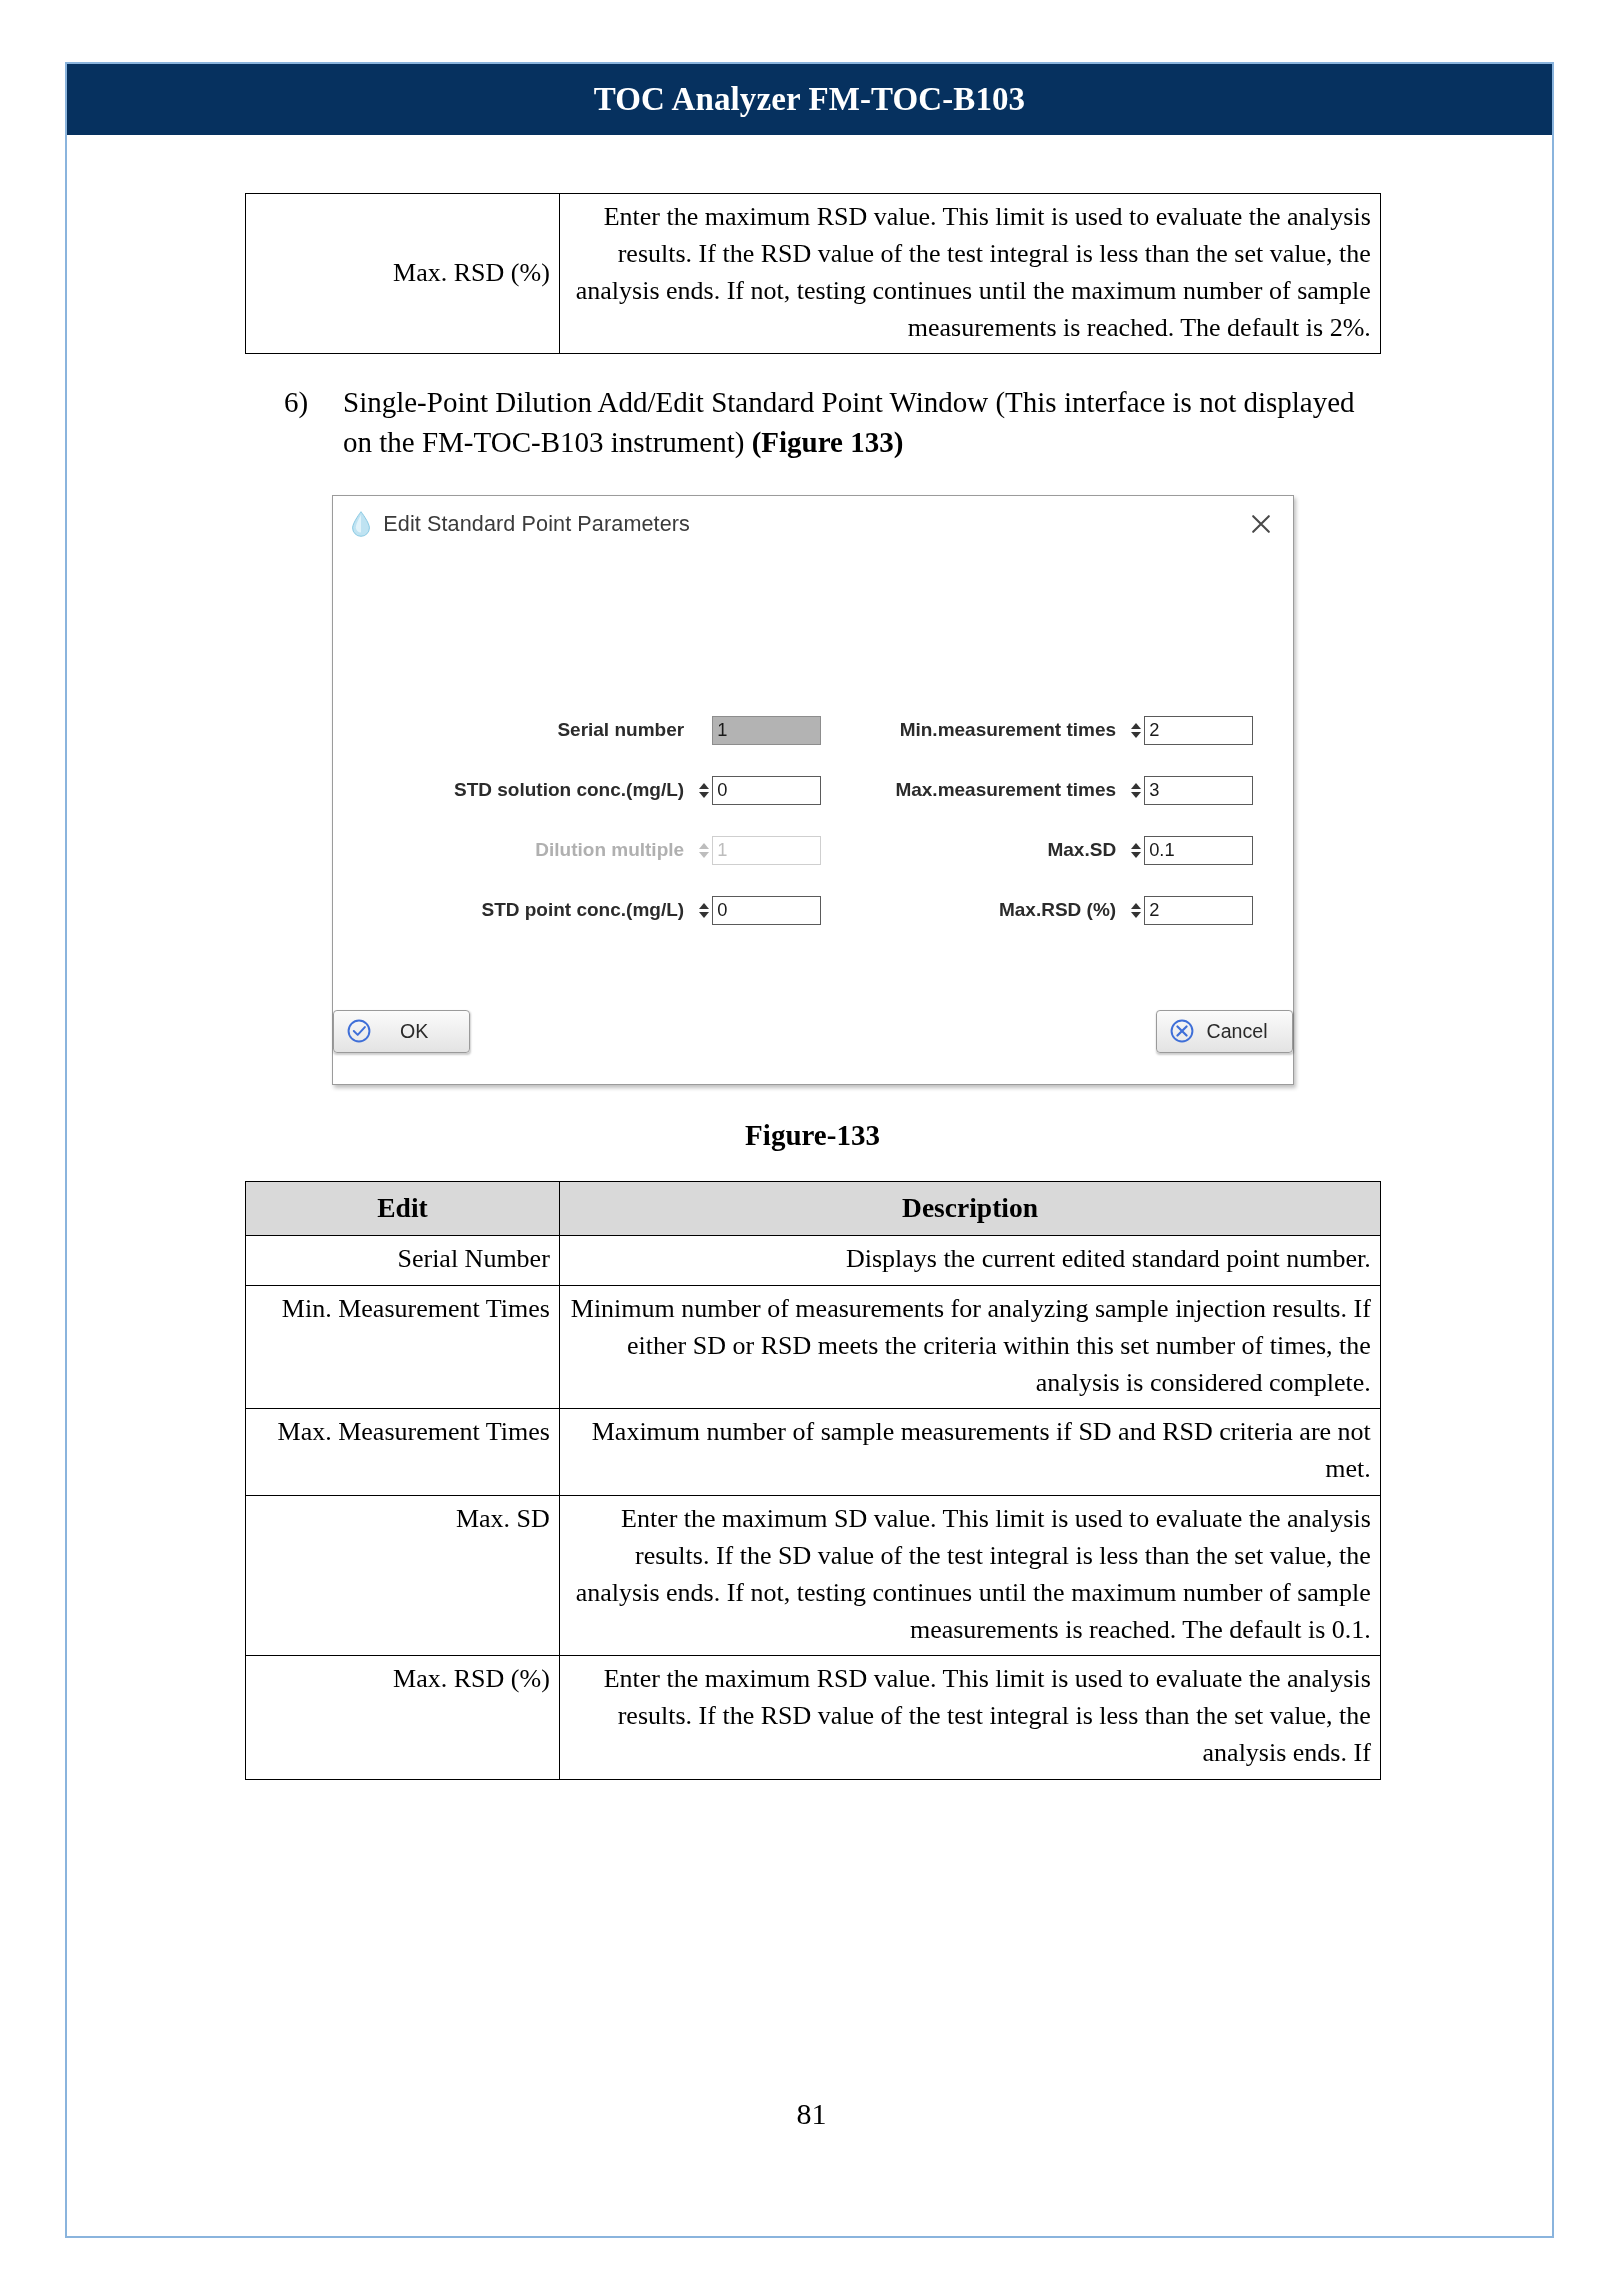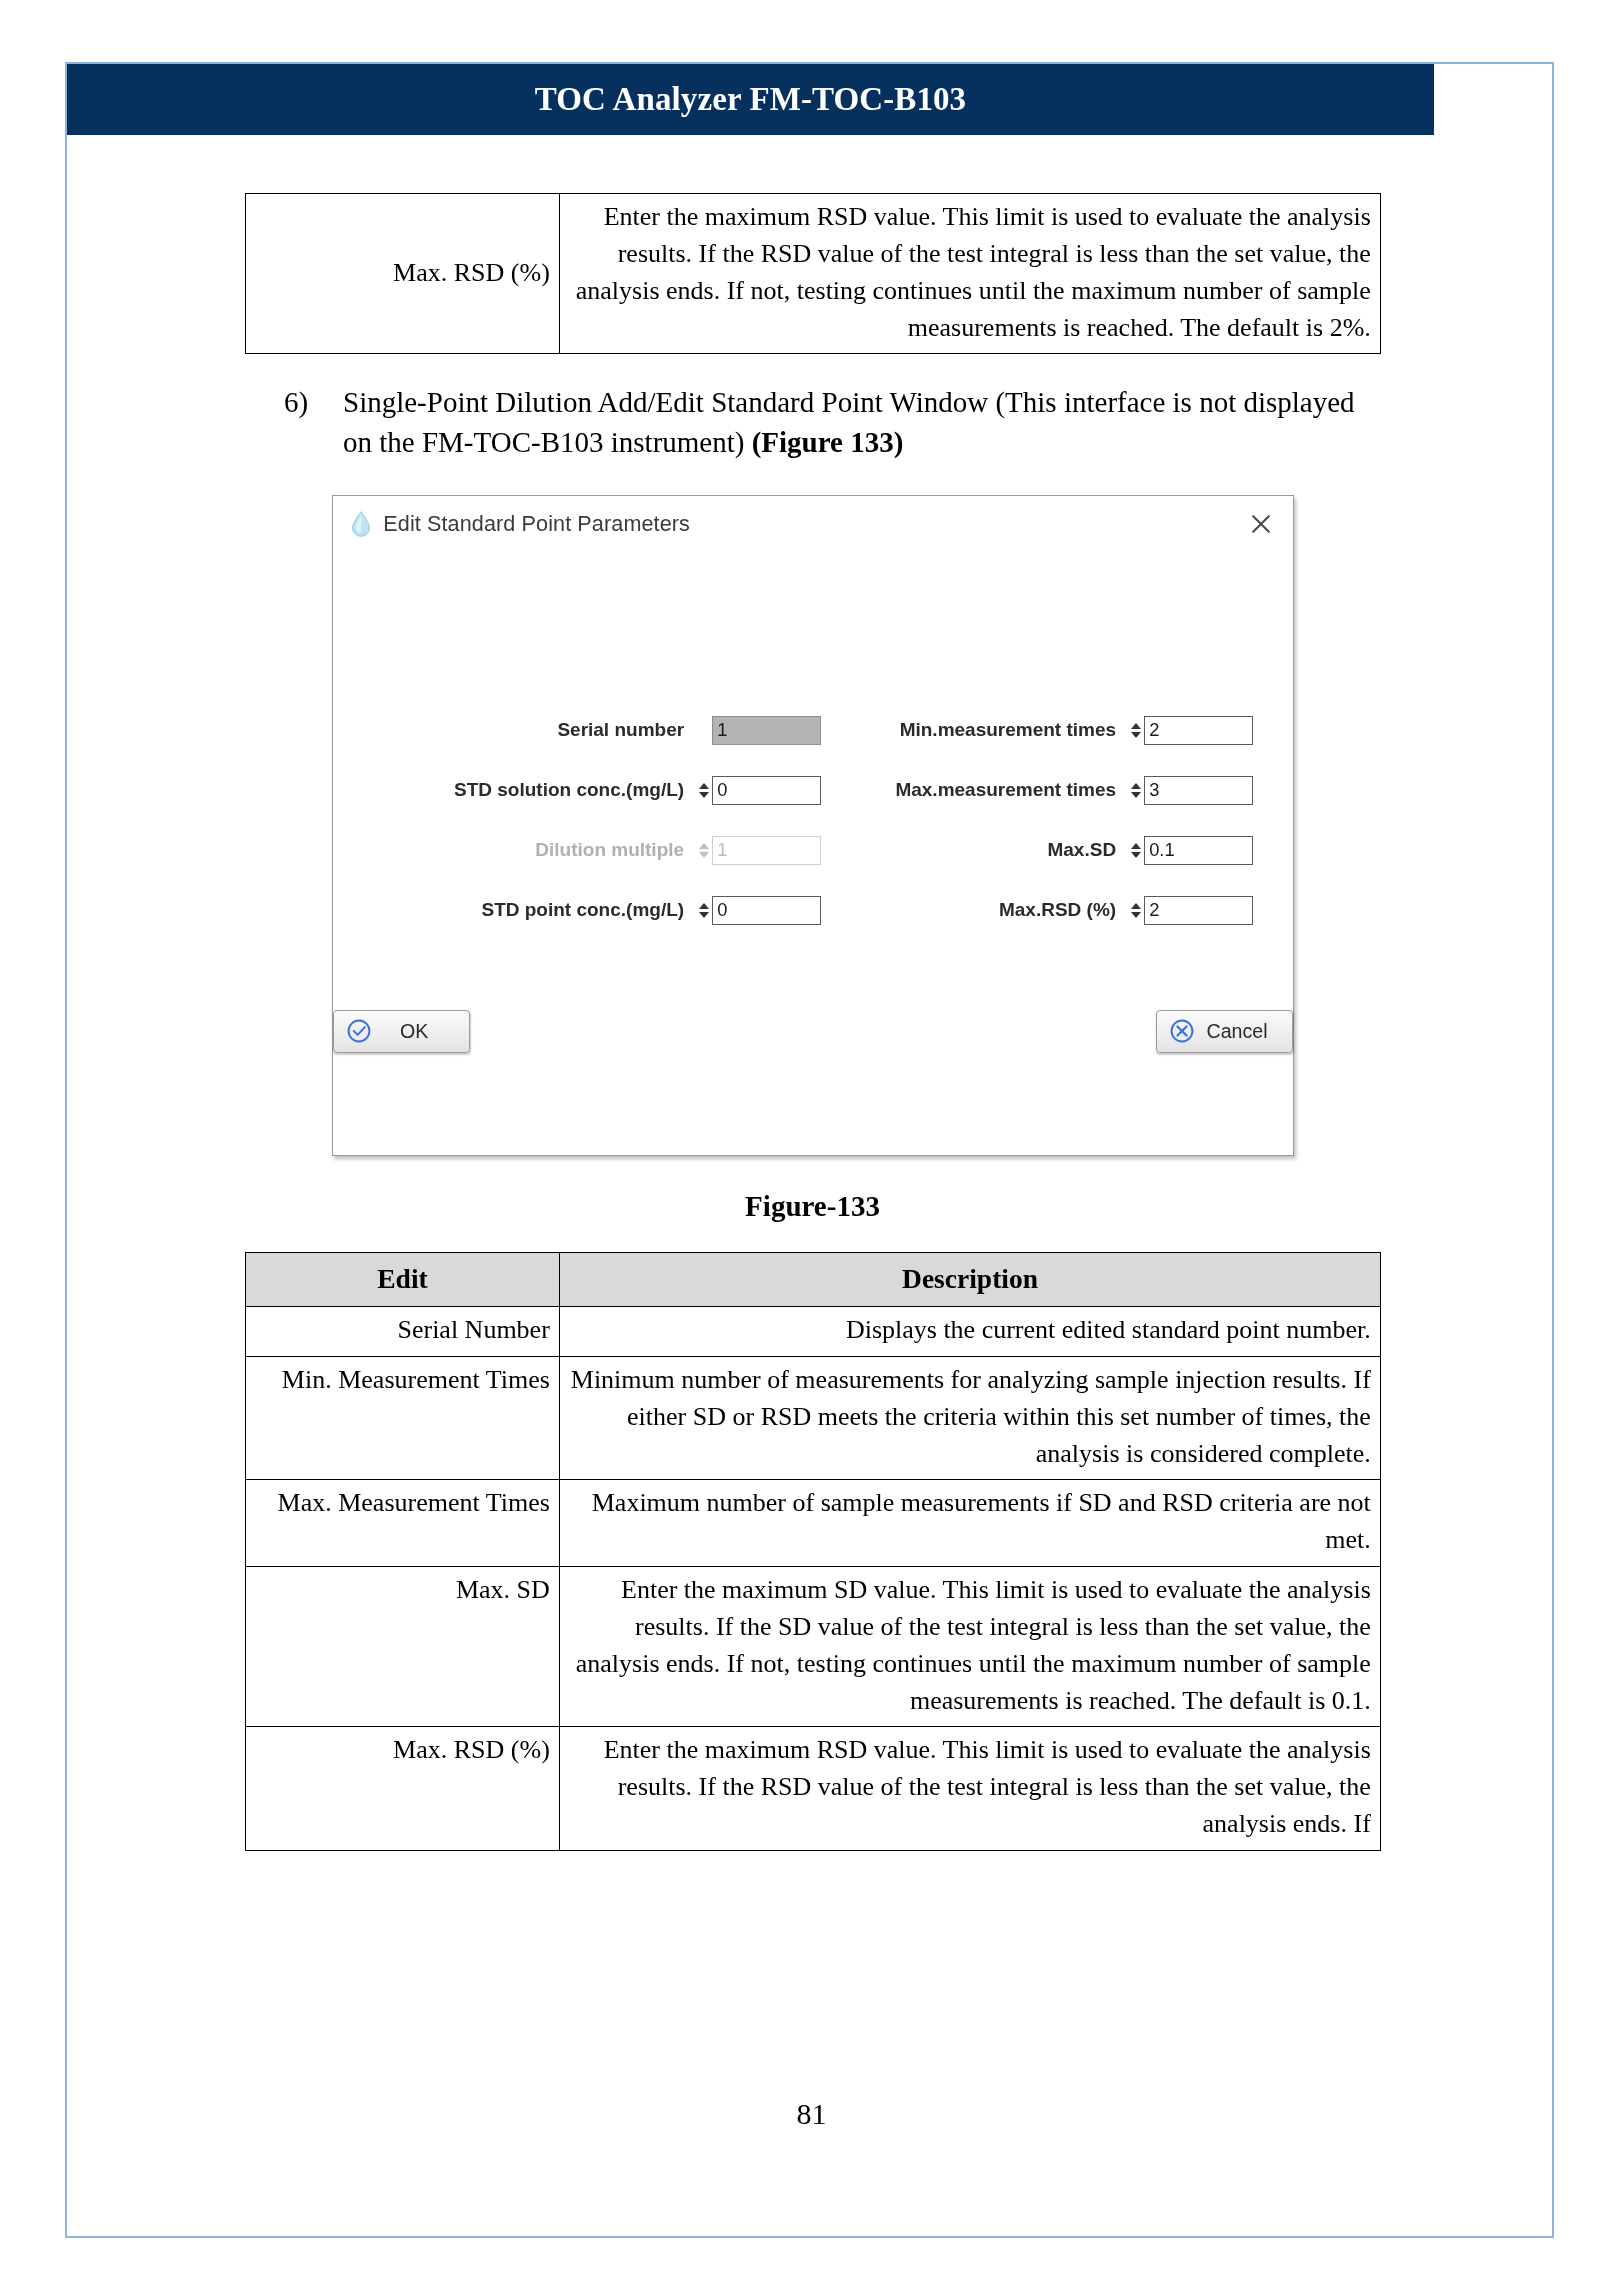--- a/index.html
+++ b/index.html
@@ -25,21 +25,21 @@
     height: 2176px;
     border: 2px solid #8ab4dd;
     box-sizing: border-box;
   }
 
   
   .header-banner {
     position: absolute;
     left: 67px;
     top: 64px;
-    width: 1367px;
+    width: 1485px;
     height: 71px;
     background: #06315f;
     display: flex;
     align-items: center;
     justify-content: center;
   }
   .header-title {
     color: #ffffff;
     font-family: "Liberation Serif", serif;
     font-weight: bold;
@@ -103,21 +103,21 @@
   .numbered-item .bold { font-weight: bold; }
 
   
   .figure-wrap {
     margin-top: 33px;
     display: flex;
     justify-content: center;
   }
   .dialog {
     width: 962px;
-    height: 661px;
+    height: 590px;
     background: #ffffff;
     border: 1.3px solid #9b9b9b;
     box-shadow: 2px 2.6px 3.9px rgba(0,0,0,0.25);
     position: relative;
     box-sizing: border-box;
     font-family: "Liberation Sans", sans-serif;
   }
   .dialog-titlebar {
     position: absolute;
     left: 0; top: 0;

